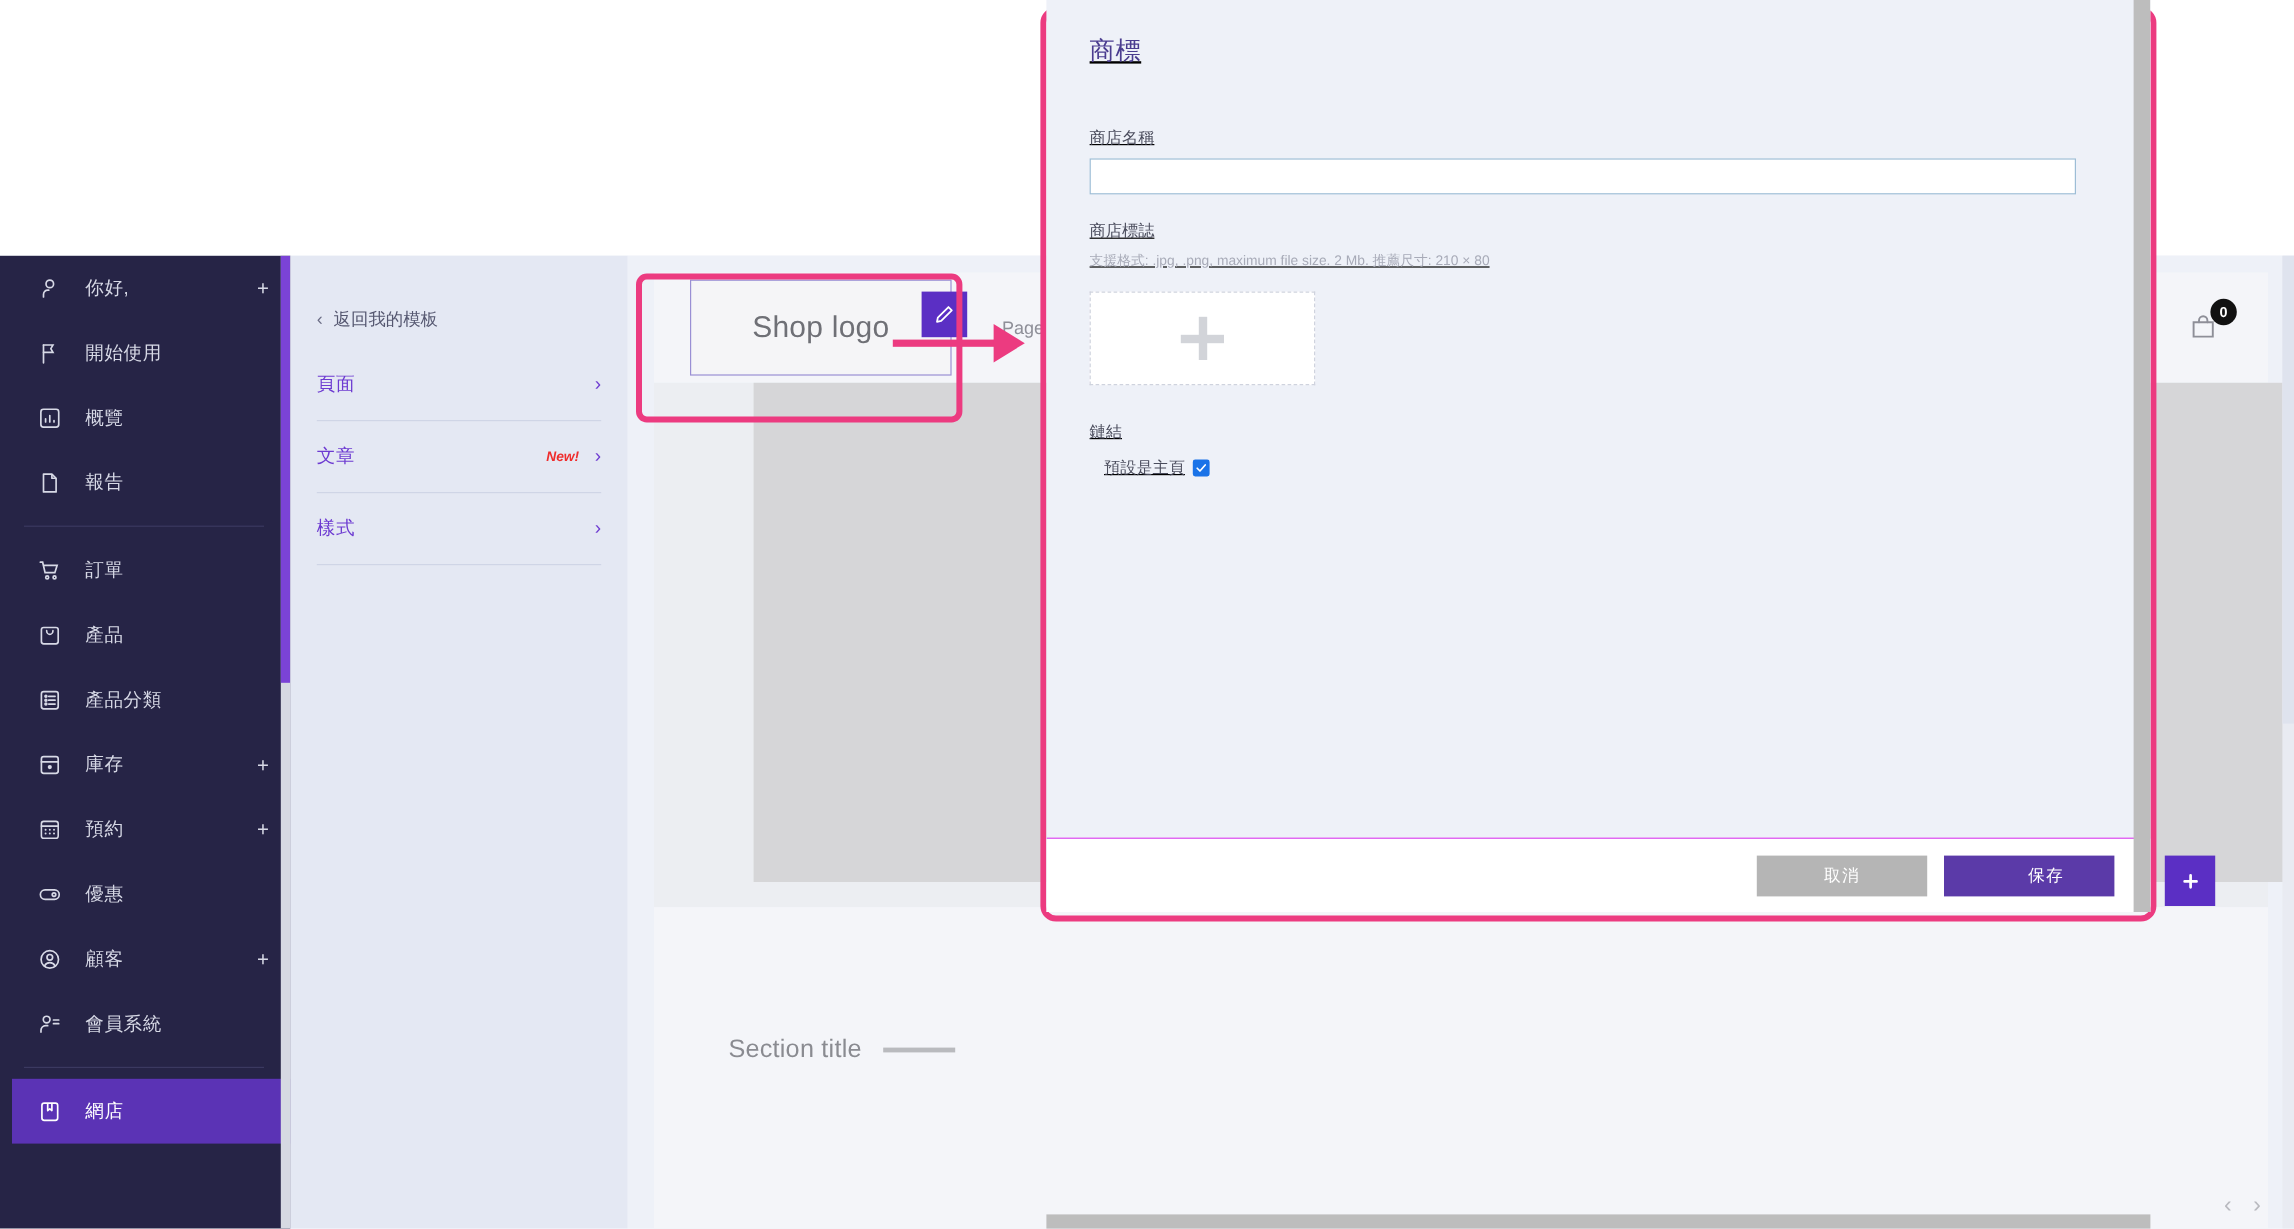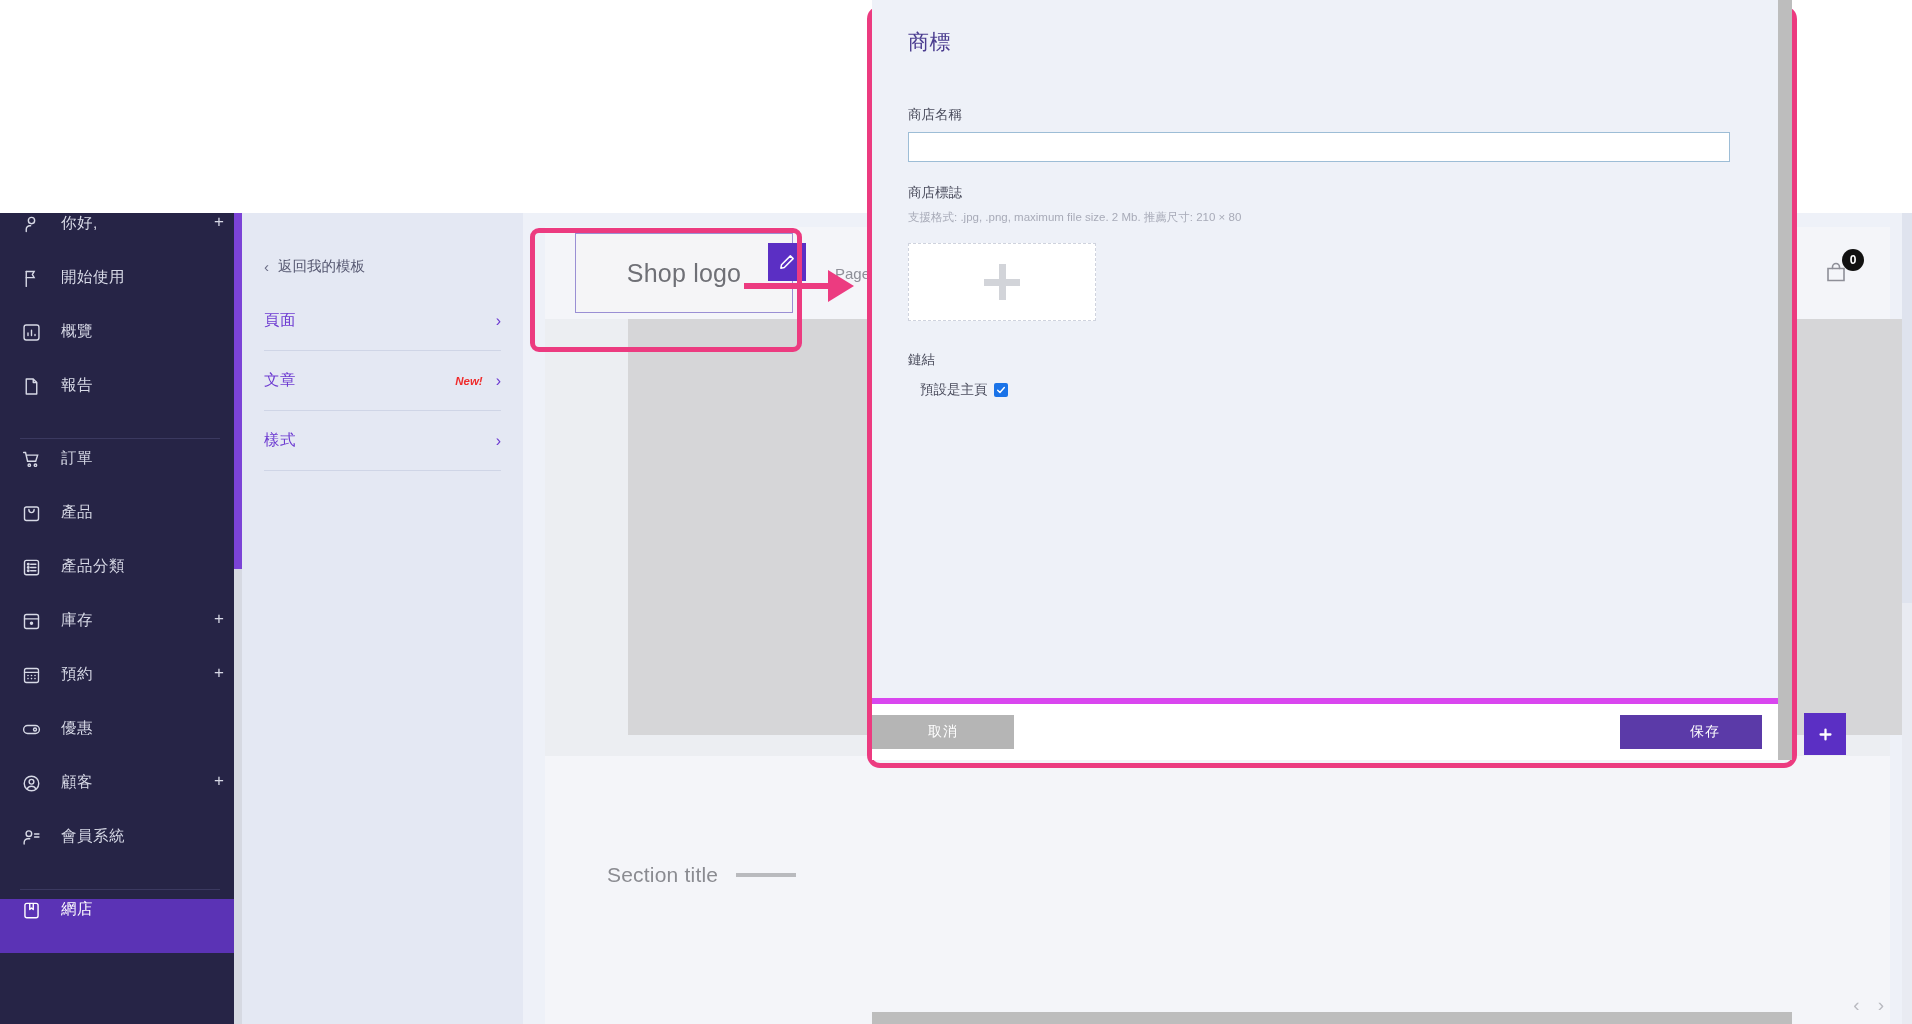--- a/index.html
+++ b/index.html
@@ -29,25 +29,26 @@
   .sidebar-scroll-track {
     position: absolute; right: 0; top: 0; width: 8px; height: 811px;
     background: #d6d9e2;
   }
   .sidebar-scroll-thumb {
     position: absolute; right: 0; top: 0; width: 8px; height: 356px;
     background: #7b43d6;
   }
   .nav-item {
     position: relative;
-    display: flex; align-items: flex-start;
+    display: flex; align-items: center;
     height: 54px;
     padding: 0 18px 0 20px;
     color: #d7d9e6;
     cursor: pointer;
+    margin-left: 10px;
   }
   .nav-item.active { background: #5b33b5; color: #ffffff; }
   .nav-ico {
     width: 22px; height: 22px; flex: 0 0 22px;
     margin-right: 19px;
     display: flex; align-items: center; justify-content: center;
   }
   .nav-ico svg { width: 21px; height: 21px; display: block; }
   .nav-label {
     font-size: 15.5px; letter-spacing: .5px;
@@ -225,20 +226,21 @@
     background: #eef1f8;
     z-index: 61;
     display: flex; flex-direction: column;
     overflow: hidden;
   }
   .modal-body {
     flex: 1 1 auto;
     position: relative;
     padding: 28px 36px 0 36px;
     overflow: hidden;
+    text-decoration: underline;
   }
   .modal-title {
     font-size: 21px; color: #4a3c8f; letter-spacing: .5px;
     margin-bottom: 50px;
   }
   .field-label {
     font-size: 13.5px; color: #4a4c5c; margin-bottom: 8px;
   }
   .text-input {
     width: 822px; height: 30px;
@@ -275,22 +277,22 @@
   .check-row .cbox {
     width: 14px; height: 14px; margin-left: 6px;
     background: #1a73e8; border-radius: 2px;
     display: flex; align-items: center; justify-content: center;
   }
   .check-row .cbox svg { width: 10px; height: 10px; }
   .modal-footer {
     flex: 0 0 auto;
     height: 62px;
     background: #ffffff;
-    border-top: 6px solid #d946ef;
-    display: flex; align-items: center; justify-content: space-between;
+    border-top: 1px solid #d946ef;
+    display: flex; align-items: center; justify-content: flex-end;
     padding-right: 30px; gap: 14px;
   }
   .btn {
     width: 142px; height: 34px;
     font-size: 14px;
     display: flex; align-items: center; justify-content: center;
     cursor: pointer; border: none;
     letter-spacing: 1px;
   }
   .btn-cancel { background: #b5b5b5; color: #ffffff; }

